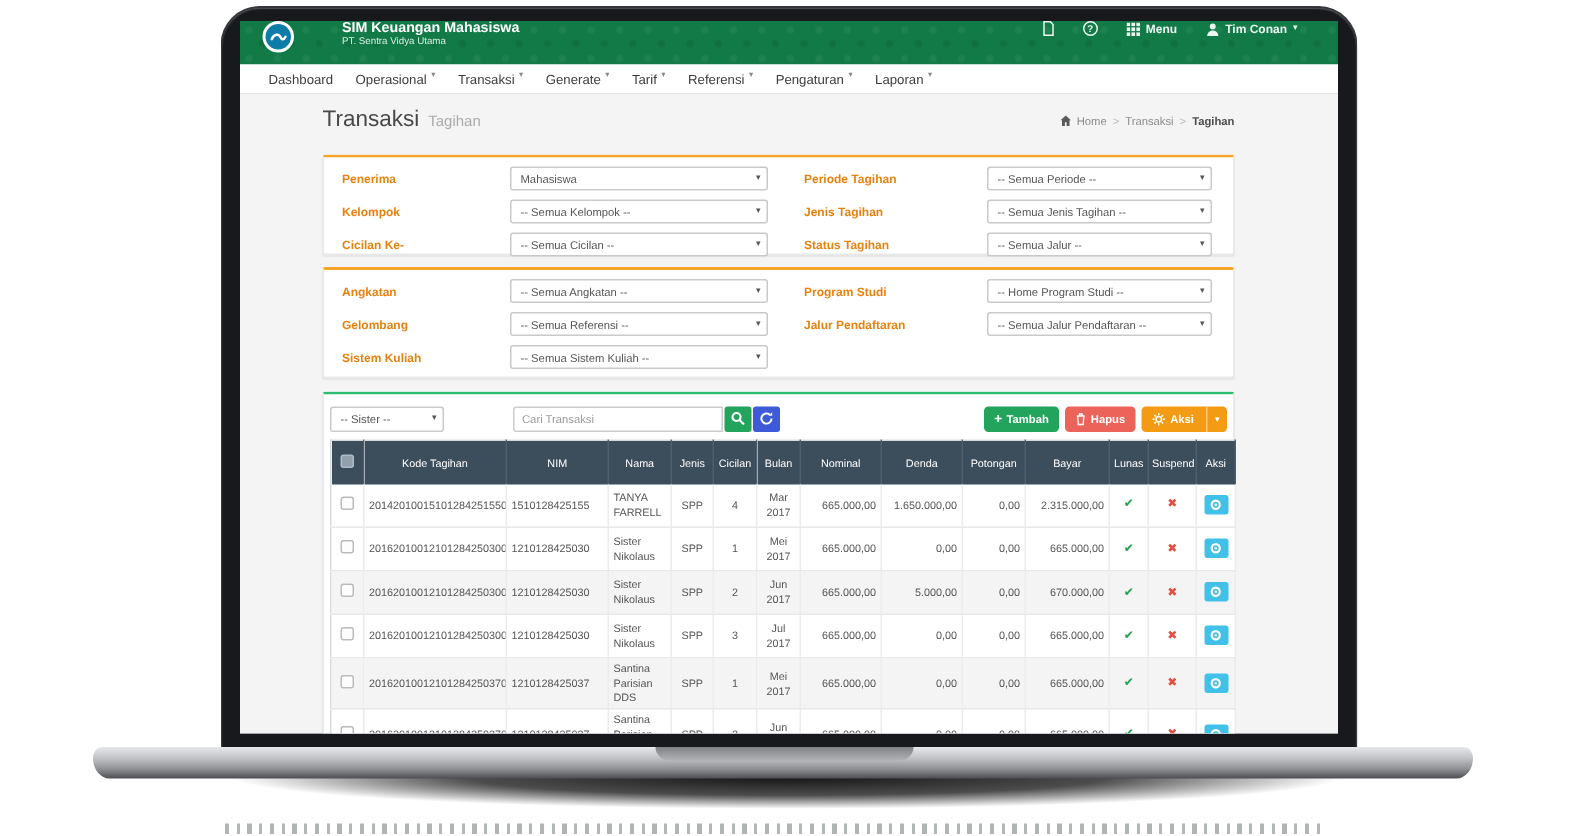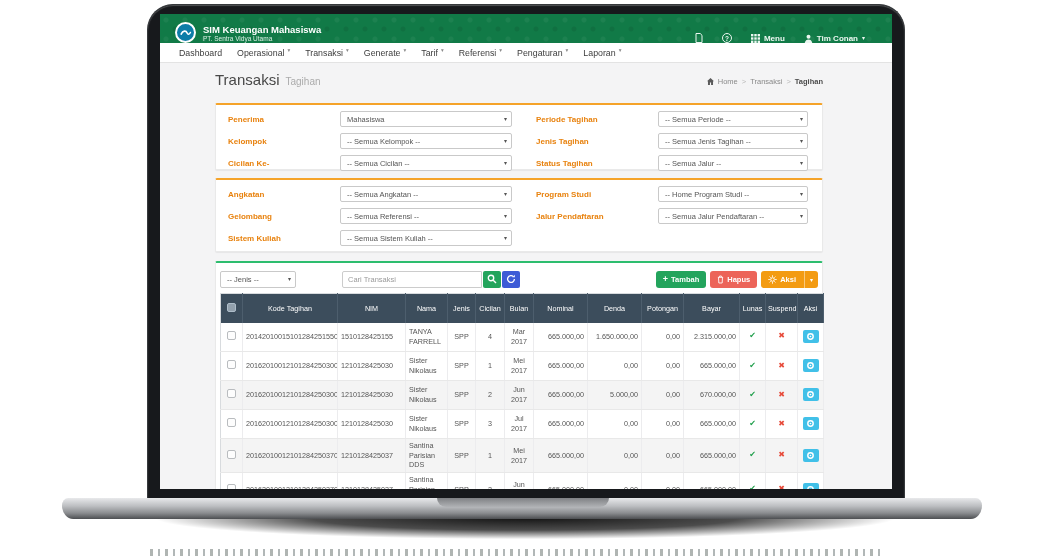--- a/index.html
+++ b/index.html
@@ -15,24 +15,24 @@
   .laptop-notch{position:absolute;left:375px;top:0;width:172px;height:9px;
     background:linear-gradient(180deg,#7f8184 0%,#b0b2b5 100%);border-radius:0 0 9px 9px;}
   .reflection{position:absolute;left:150px;top:549px;width:730px;height:7px;opacity:.35;
     background:repeating-linear-gradient(90deg,#1c2b24 0 3px,transparent 3px 8px,#233 8px 10px,transparent 10px 15px);}
   .laptop-frame{position:absolute;left:147px;top:4px;width:758px;height:494px;
     background:#17191c;border:1px solid #36393c;border-bottom:none;border-radius:26px 26px 0 0;
     box-shadow:inset 0 1px 1px rgba(255,255,255,0.25);}
   .screen{position:absolute;left:12px;top:9px;width:732px;height:475px;background:#fff;overflow:hidden;}
 
   
-  .app-header{height:29px;background:#117a47;display:flex;align-items:flex-end;padding:0 15px;
+  .app-header{height:29px;background:#117a47;display:flex;align-items:flex-start;padding:0 15px;
     background-image:radial-gradient(circle at 6px 6px, rgba(255,255,255,0.05) 2px, transparent 3px),
                      radial-gradient(circle at 15px 15px, rgba(0,0,0,0.08) 2px, transparent 3px);
-    background-size:19px 19px;}
+    background-size:19px 19px;gap:25px;}
   .logo{width:21px;height:21px;border-radius:50%;background:#0d7da8;border:2px solid #fff;
     display:flex;align-items:center;justify-content:center;flex:none;}
   .app-titles{margin-left:7px;line-height:1.05;}
   .app-title{color:#fff;font-size:9.5px;font-weight:bold;}
   .app-subtitle{color:#d9efe3;font-size:6.5px;margin-top:1px;}
   .header-right{margin-left:auto;display:flex;align-items:center;gap:19px;margin-right:12px;}
   .hicon{display:flex;align-items:center;gap:4px;color:#ecf7f1;font-size:8px;font-weight:bold;cursor:pointer;}
   .help-circle{width:10px;height:10px;border:1px solid #ecf7f1;border-radius:50%;font-size:6.5px;font-weight:bold;
     display:flex;align-items:center;justify-content:center;color:#ecf7f1;}
   .caret{font-size:6px;line-height:1;}
@@ -310,21 +310,21 @@
                     <span class="caret">▾</span>
                 </div>
               </div>
             </div>
           </div>
         </div>
 
         <div class="panel green panel3">
           <div class="toolbar">
             <div class="scope-select">
-              <span class="fvalue">-- Jenis --</span>
+              <span class="fvalue">-- Sister --</span>
                 <span class="caret">▾</span>
             </div>
             <div class="search-wrap">
               <input class="search-input" placeholder="Cari Transaksi" style="">
               <button class="sq-btn btn-search">
                 <svg width="10" height="10" viewBox="0 0 10 10">
                     <circle cx="4" cy="4" r="2.7" fill="none" stroke="#fff" stroke-width="1.4"></circle>
                     <line x1="6.2" y1="6.2" x2="9" y2="9" stroke="#fff" stroke-width="1.4"></line>
                   </svg>
               </button>

